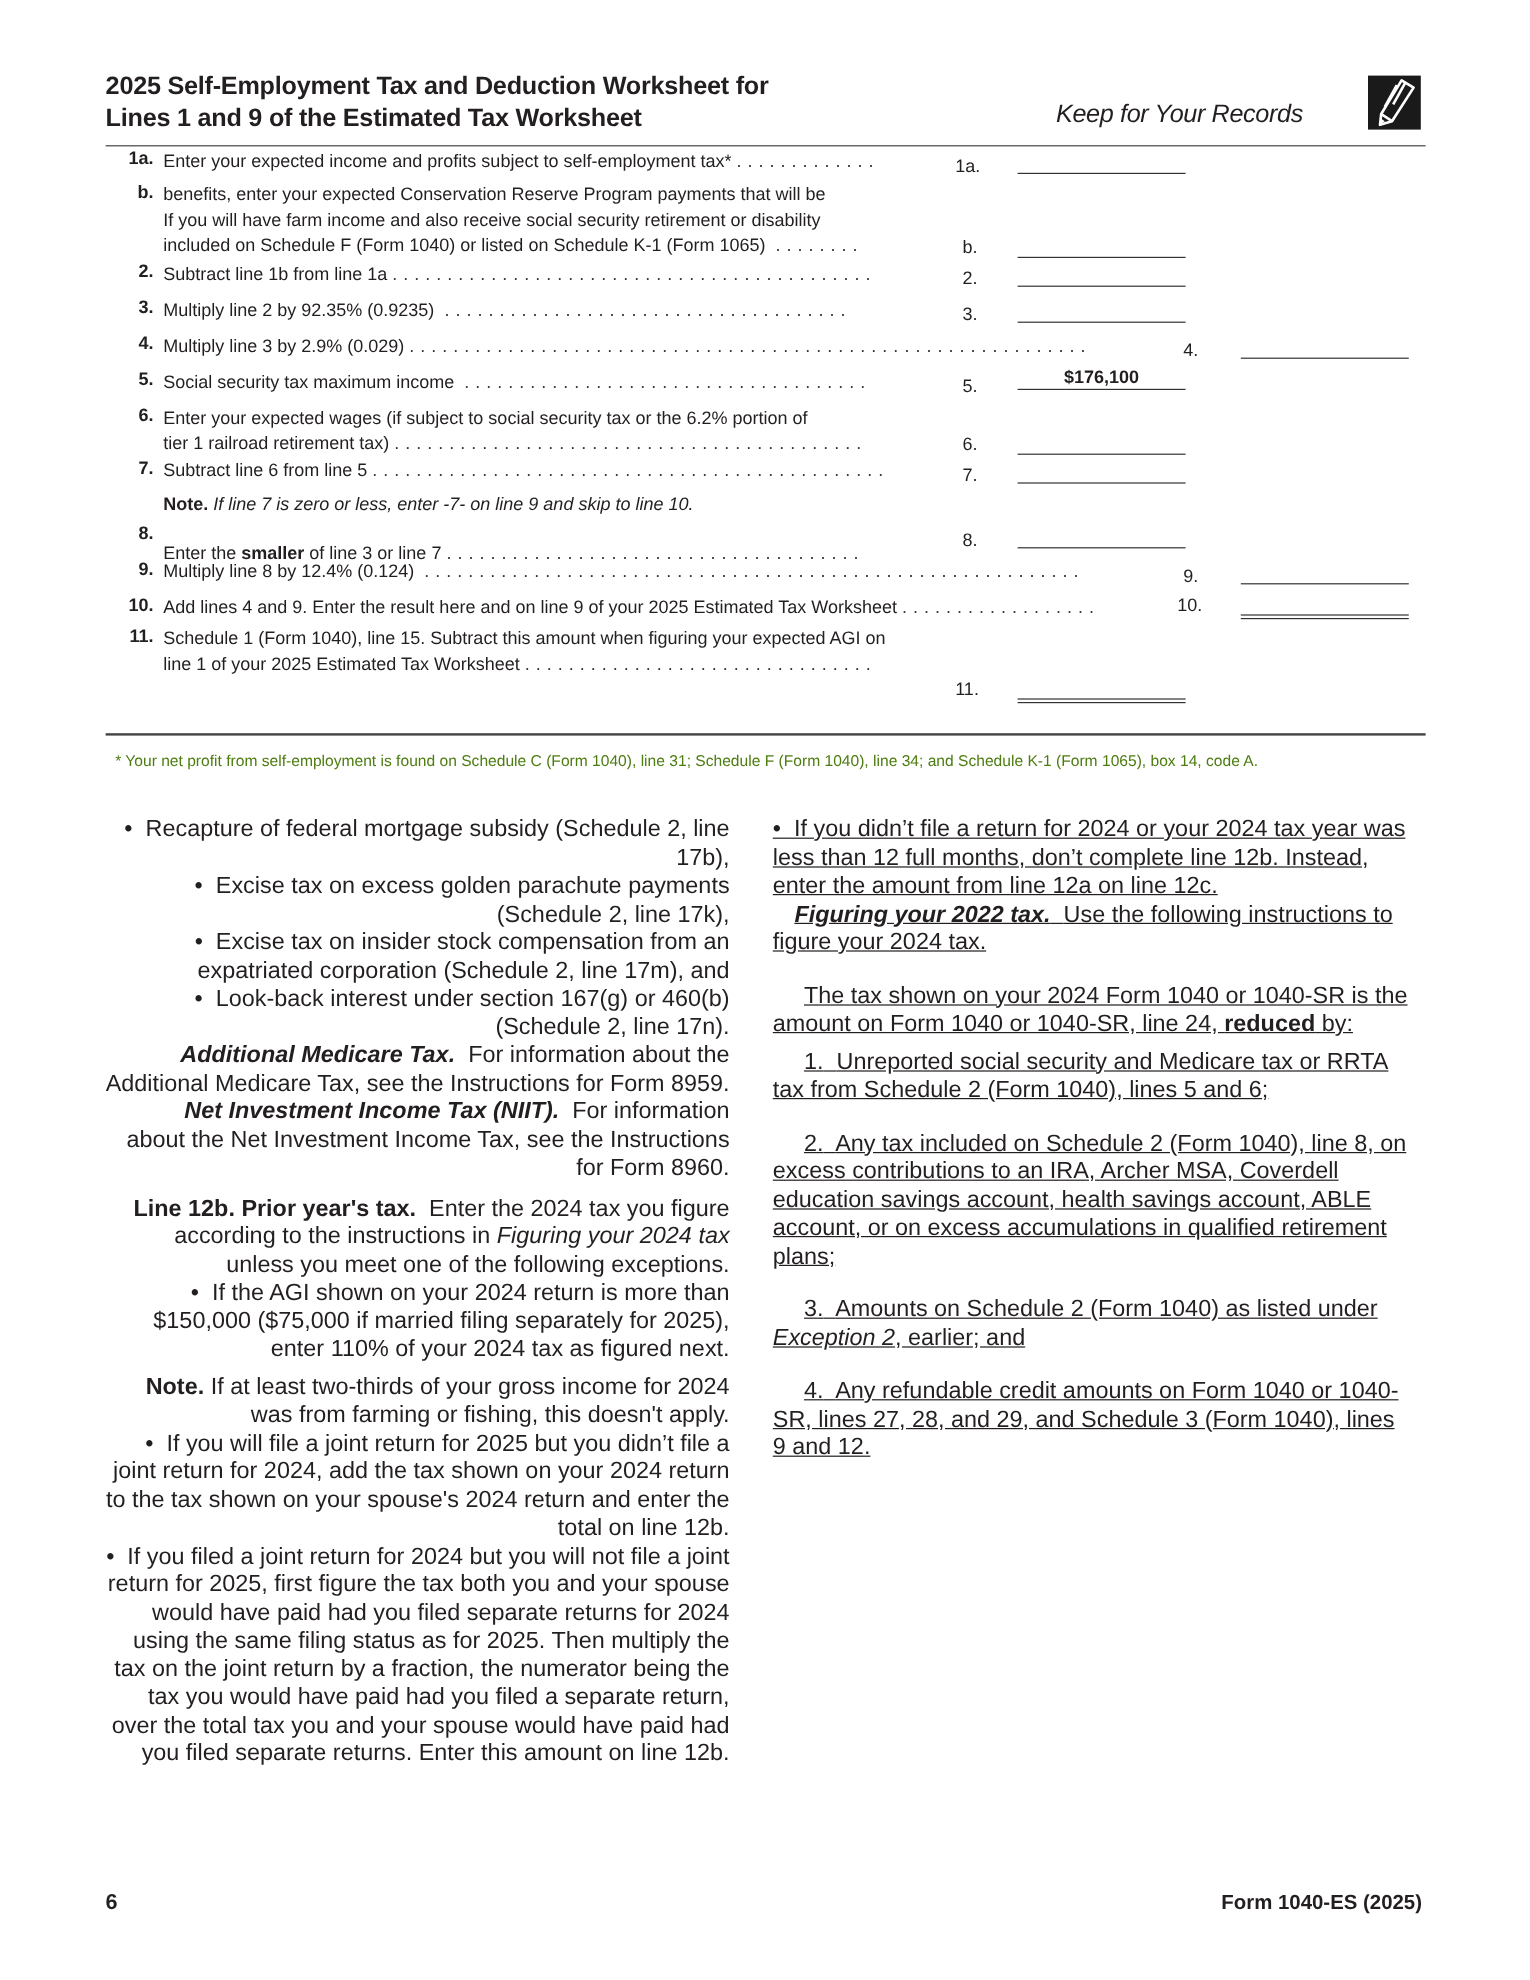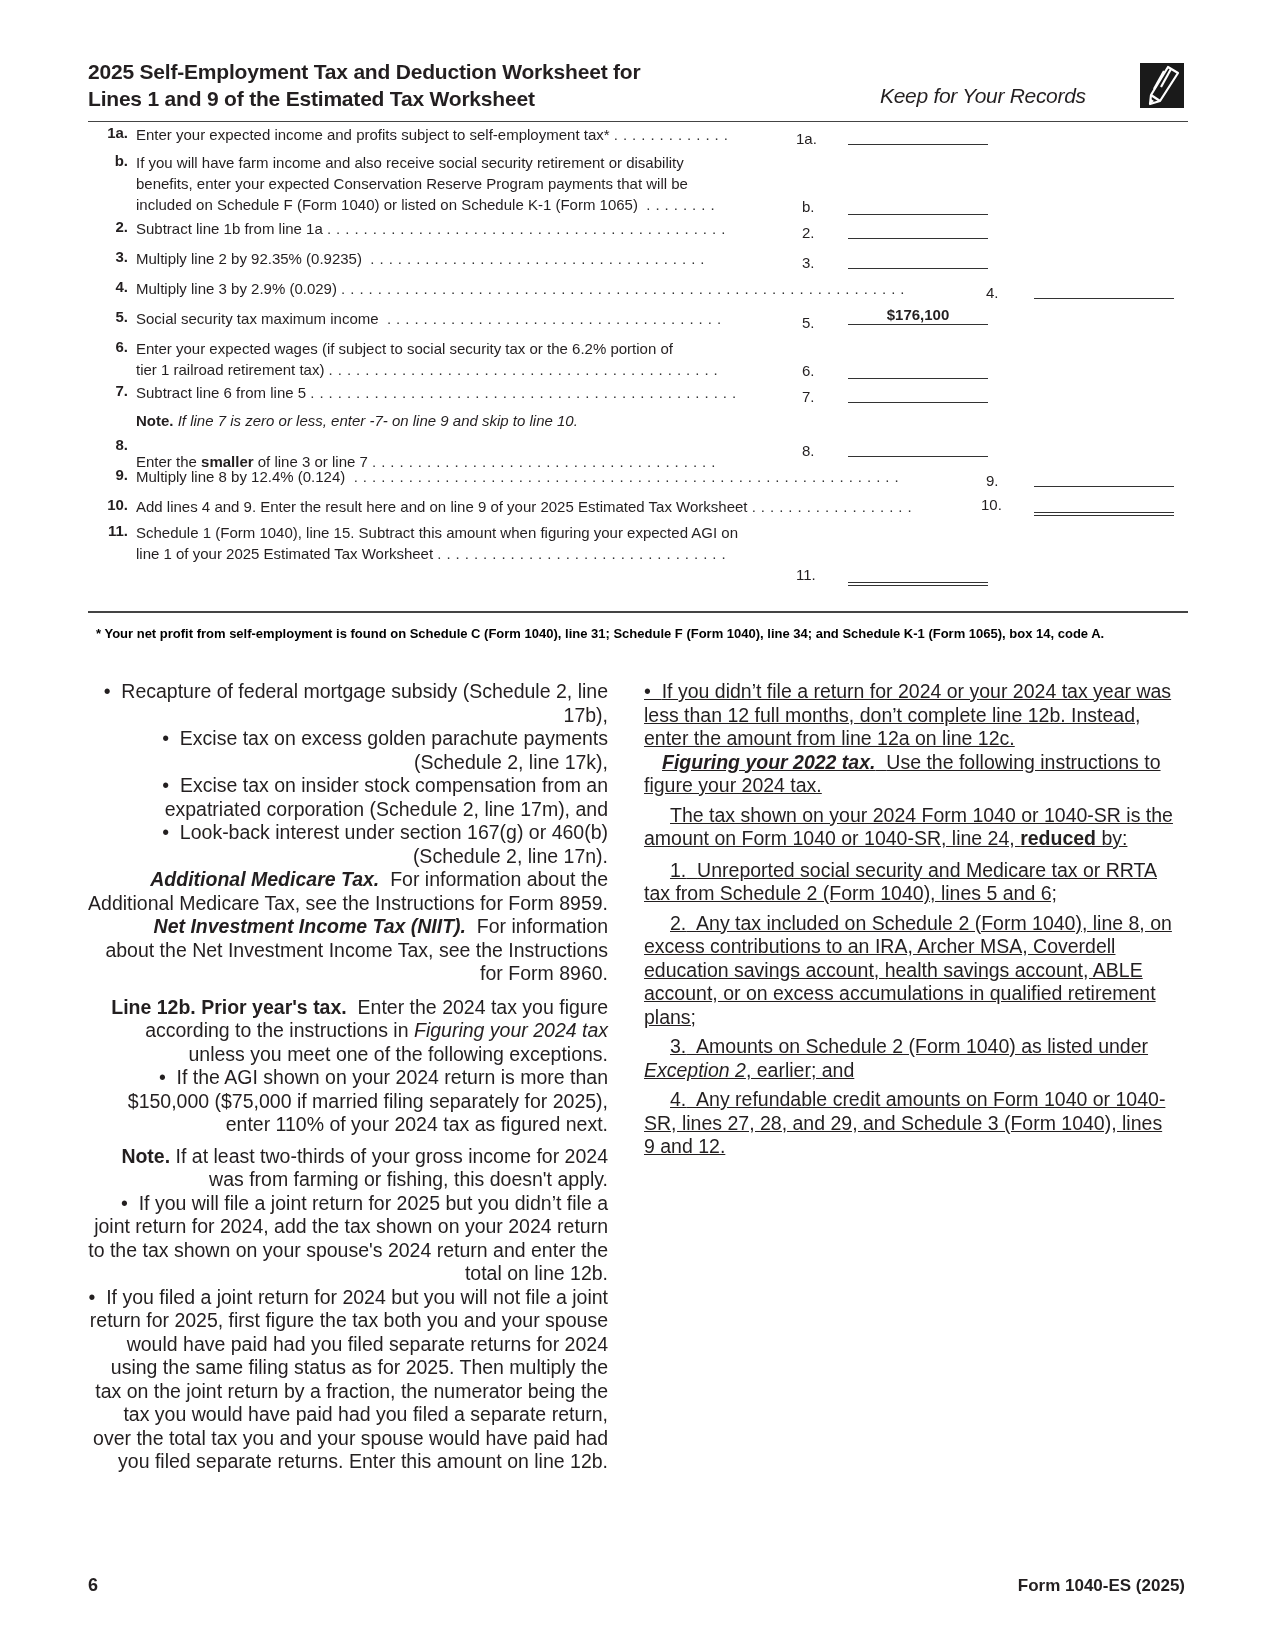--- a/index.html
+++ b/index.html
@@ -12,25 +12,25 @@
 
   .ws { position: absolute; left: 88px; top: 122px; width: 1100px; font-size: 15px; color: #231f20; }
   .row { position: absolute; left: 0; width: 1100px; }
   .num { position: absolute; width: 40px; text-align: right; font-weight: bold; }
   .txt { position: absolute; left: 48px; line-height: 21px; white-space: nowrap; }
   .dots { letter-spacing: 5px; color: #333; }
   .lbl { position: absolute; font-size: 15px; }
   .fld { position: absolute; height: 18px; border-bottom: 1.5px solid #333; text-align: center; font-weight: bold; font-size: 15px; line-height: 18px; }
   .fld.dbl { border-bottom: 4px double #333; }
   .ws-rule { position: absolute; left: 88px; top: 611px; width: 1100px; height: 1.5px; background: #444; }
-  .footnote { position: absolute; left: 96px; top: 626px; font-size: 13px; color: #000000; white-space: nowrap; font-weight: bold; }
+  .footnote { position: absolute; left: 96px; top: 626px; font-size: 13px; color: #4d7c0f; white-space: nowrap; }
 
   .col { position: absolute; font-size: 19.5px; line-height: 23.5px; color: #231f20; }
   .col p { margin: 0; }
-  .col .gap { margin-top: 6px; }
+  .col .gap { margin-top: 21px; }
   .ind { text-indent: 18px; }
   .ind2 { text-indent: 26px; }
   .bi { font-weight: bold; font-style: italic; }
   .b { font-weight: bold; }
   .i { font-style: italic; }
 
   .page-num { position: absolute; left: 88px; top: 1575px; font-weight: bold; font-size: 18px; }
   .form-id { position: absolute; right: 90px; top: 1576px; font-weight: bold; font-size: 17px; }
 </style>
 </head>
@@ -59,22 +59,22 @@
   <div class="row" style="top:2px">
     <span class="num" style="left:0">1a.</span>
     <span class="txt" style="top:0"><span>Enter your expected income and profits subject to self-employment tax*</span> <span class="dots">.............</span></span>
     <span class="lbl" style="left:708px;top:6px">1a.</span>
     <div class="fld" style="left:760px;top:2px;width:140px"></div>
   </div>
 
   <div class="row" style="top:30px">
     <span class="num" style="left:0">b.</span>
     <div class="txt" style="top:0">
+      <div>benefits, enter your expected Conservation Reserve Program payments that will be</div>
       <div>If you will have farm income and also receive social security retirement or disability</div>
-      <div>benefits, enter your expected Conservation Reserve Program payments that will be</div>
       <div><span>included on Schedule F (Form 1040) or listed on Schedule K-1 (Form 1065)</span> &nbsp;<span class="dots">........</span></div>
     </div>
     <span class="lbl" style="left:714px;top:46px">b.</span>
     <div class="fld" style="left:760px;top:44px;width:140px"></div>
   </div>
 
   <div class="row" style="top:96px">
     <span class="num" style="left:0">2.</span>
     <span class="txt" style="top:0"><span>Subtract line 1b from line 1a</span> <span class="dots">............................................</span></span>
     <span class="lbl" style="left:714px;top:6px">2.</span>

